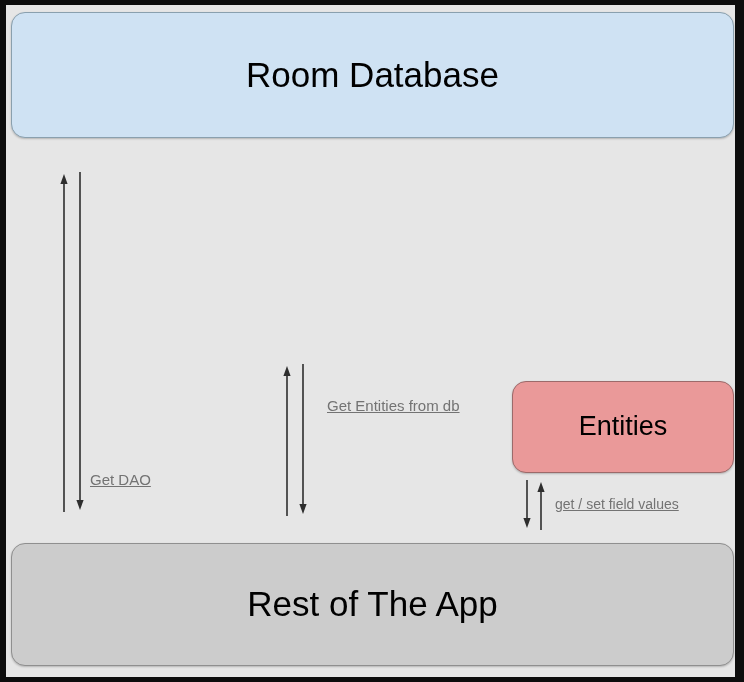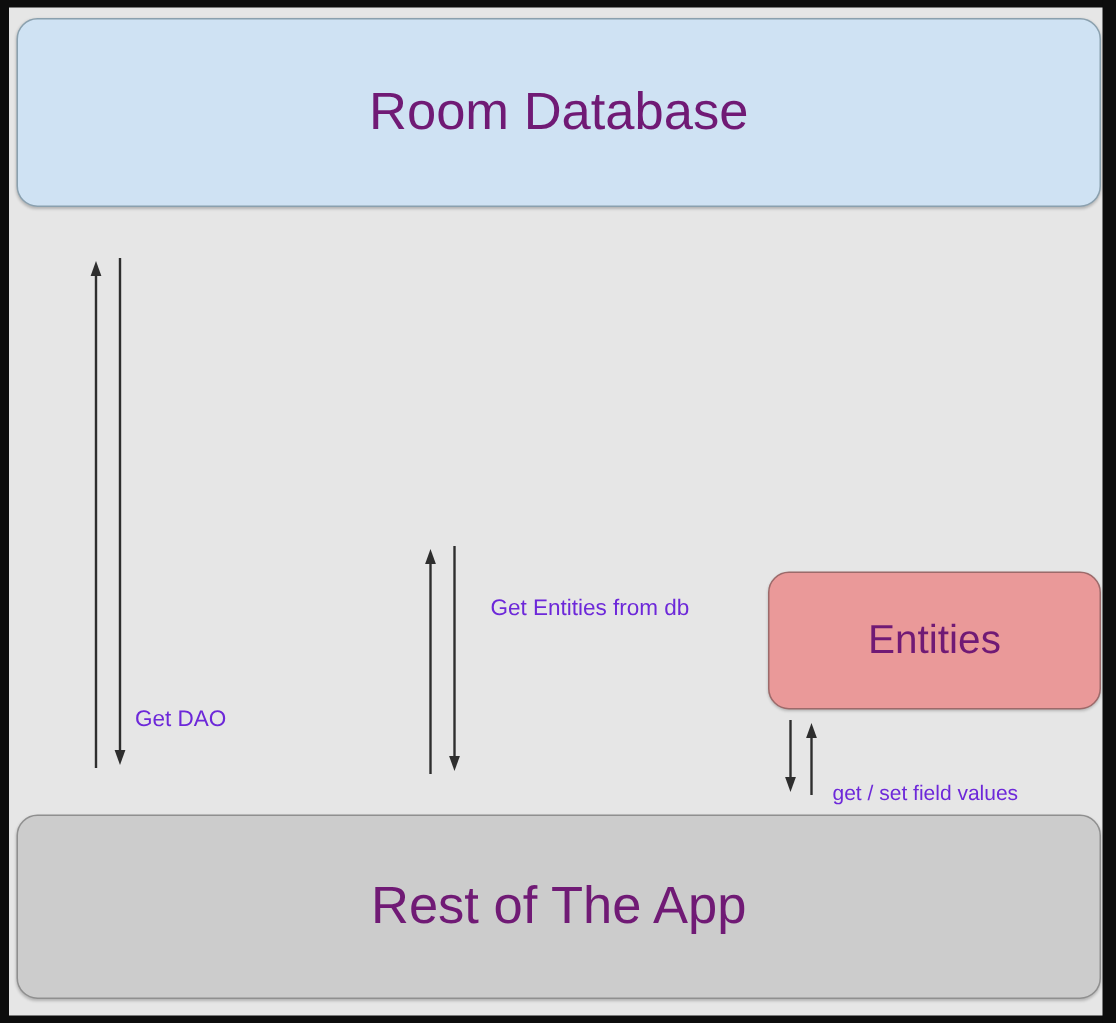--- a/index.html
+++ b/index.html
@@ -29,21 +29,21 @@
   .edge-bar.top   { left: 0;  top: 0; width: 744px; height: 5px; }
   .edge-bar.bottom{ left: 0;  top: 677px; width: 744px; height: 5px; }
 
   .node {
     position: absolute;
     box-sizing: border-box;
     border-radius: 14px;
     display: flex;
     align-items: center;
     justify-content: center;
-    color: #701a75;
+    color: #000000;
     text-align: center;
     line-height: 1.1;
   }
   .node-label { pointer-events: none; }
 
   #node-room {
     left: 11px; top: 12px; width: 723px; height: 126px;
     background: #cfe2f3;
     border: 1px solid #8aa0ae;
     font-size: 35px;
@@ -72,29 +72,30 @@
   }
 
   
   .arrow {
     position: absolute;
   }
   .arrow svg { display: block; overflow: visible; }
 
   .edge-label {
     position: absolute;
-    color: #6d28d9;
+    color: #737373;
     font-size: 15px;
     line-height: 1.28;
     white-space: pre-line;
+    text-decoration: underline;
   }
   #label-get-dao      { left: 90px;  top: 470px; }
   #label-get-entities { left: 327px; top: 396px; }
   #label-persist      { left: 327px; top: 452px; }
-  #label-getset       { left: 555px; top: 496px; font-size: 14px; margin-top: 24px; }
+  #label-getset       { left: 555px; top: 496px; font-size: 14px; }
 </style>
 </head>
 <body>
 
 <div id="canvas">
 
   <div class="edge-bar top"></div>
   <div class="edge-bar bottom"></div>
   <div class="edge-bar left"></div>
   <div class="edge-bar right"></div>

